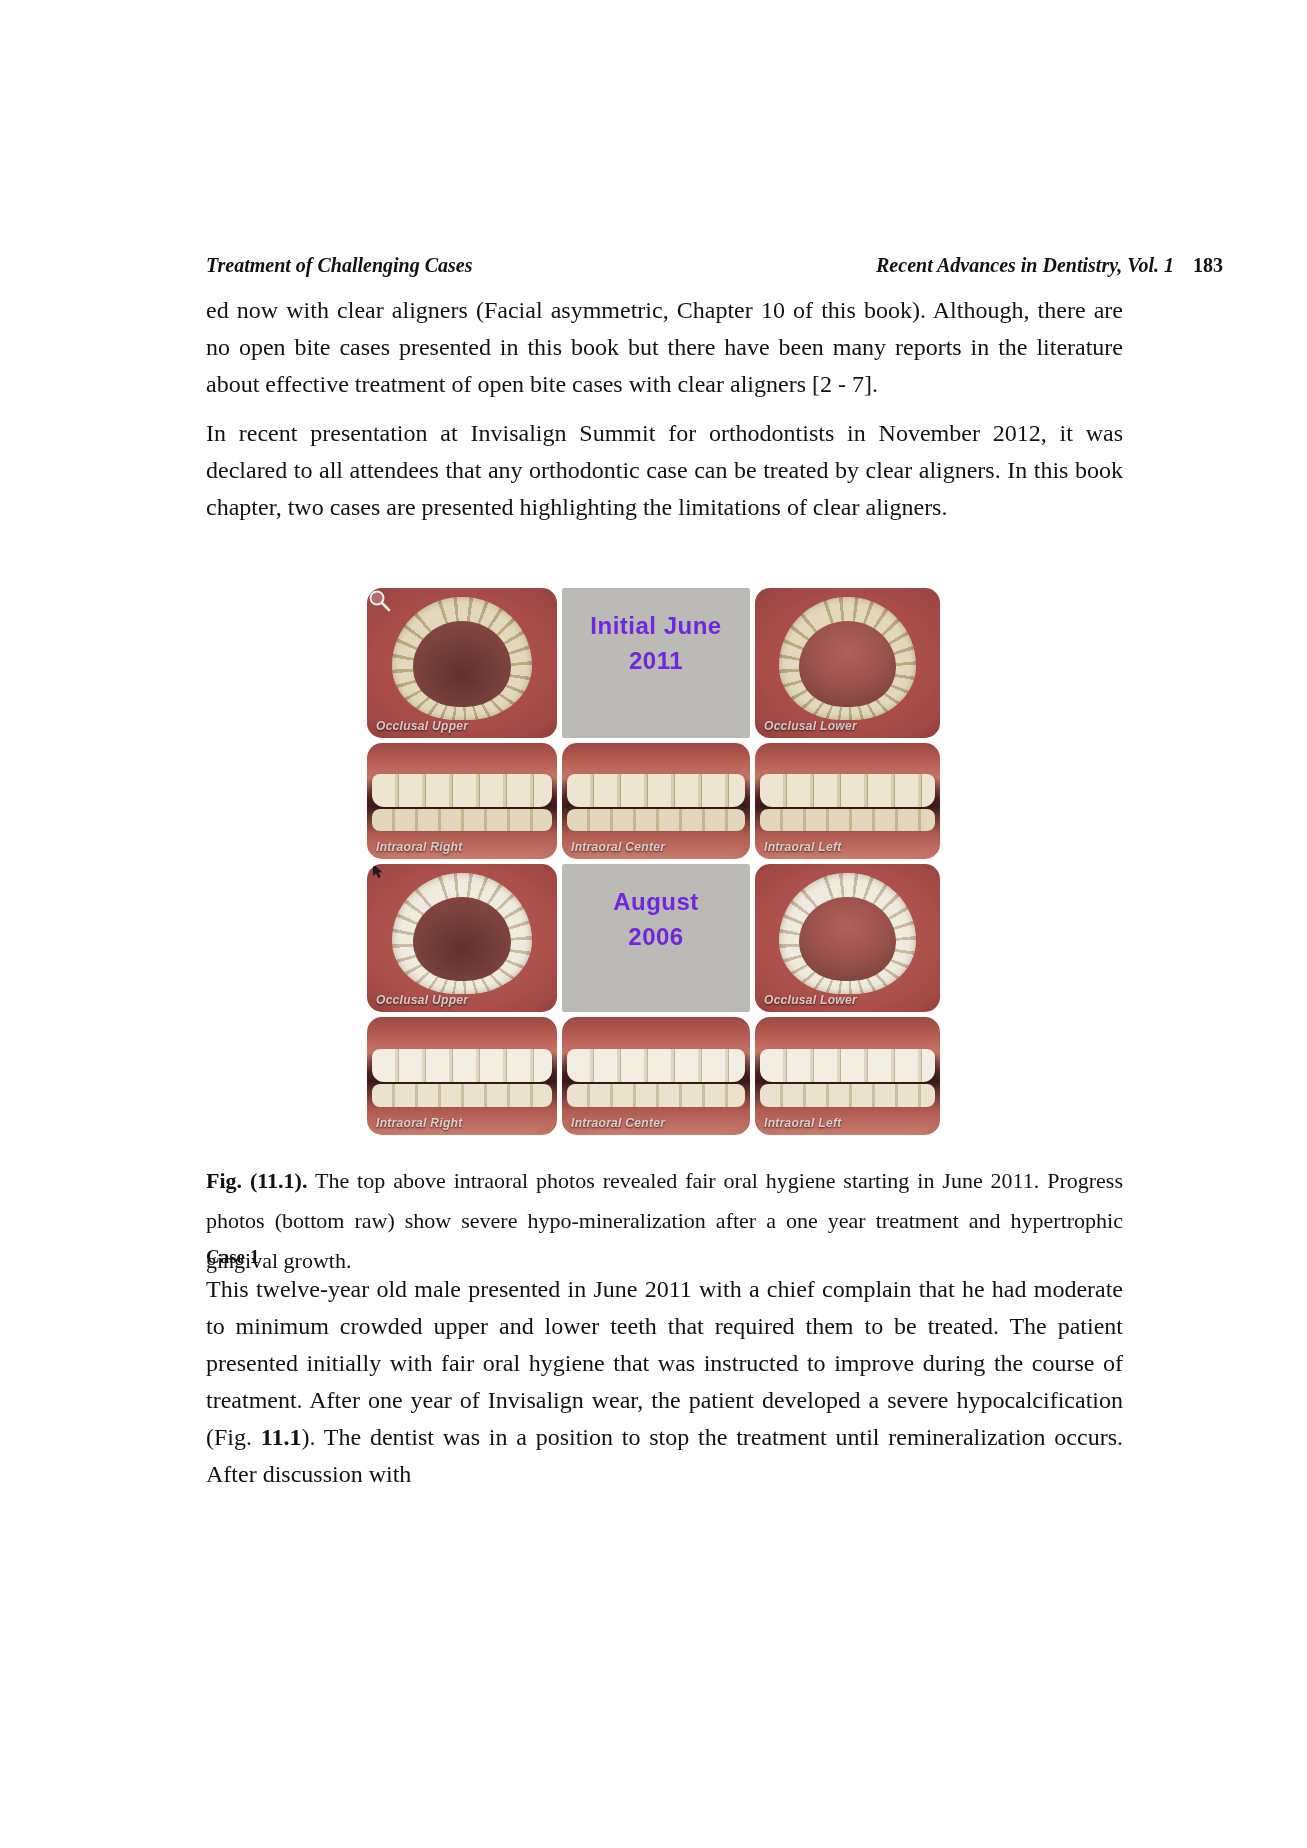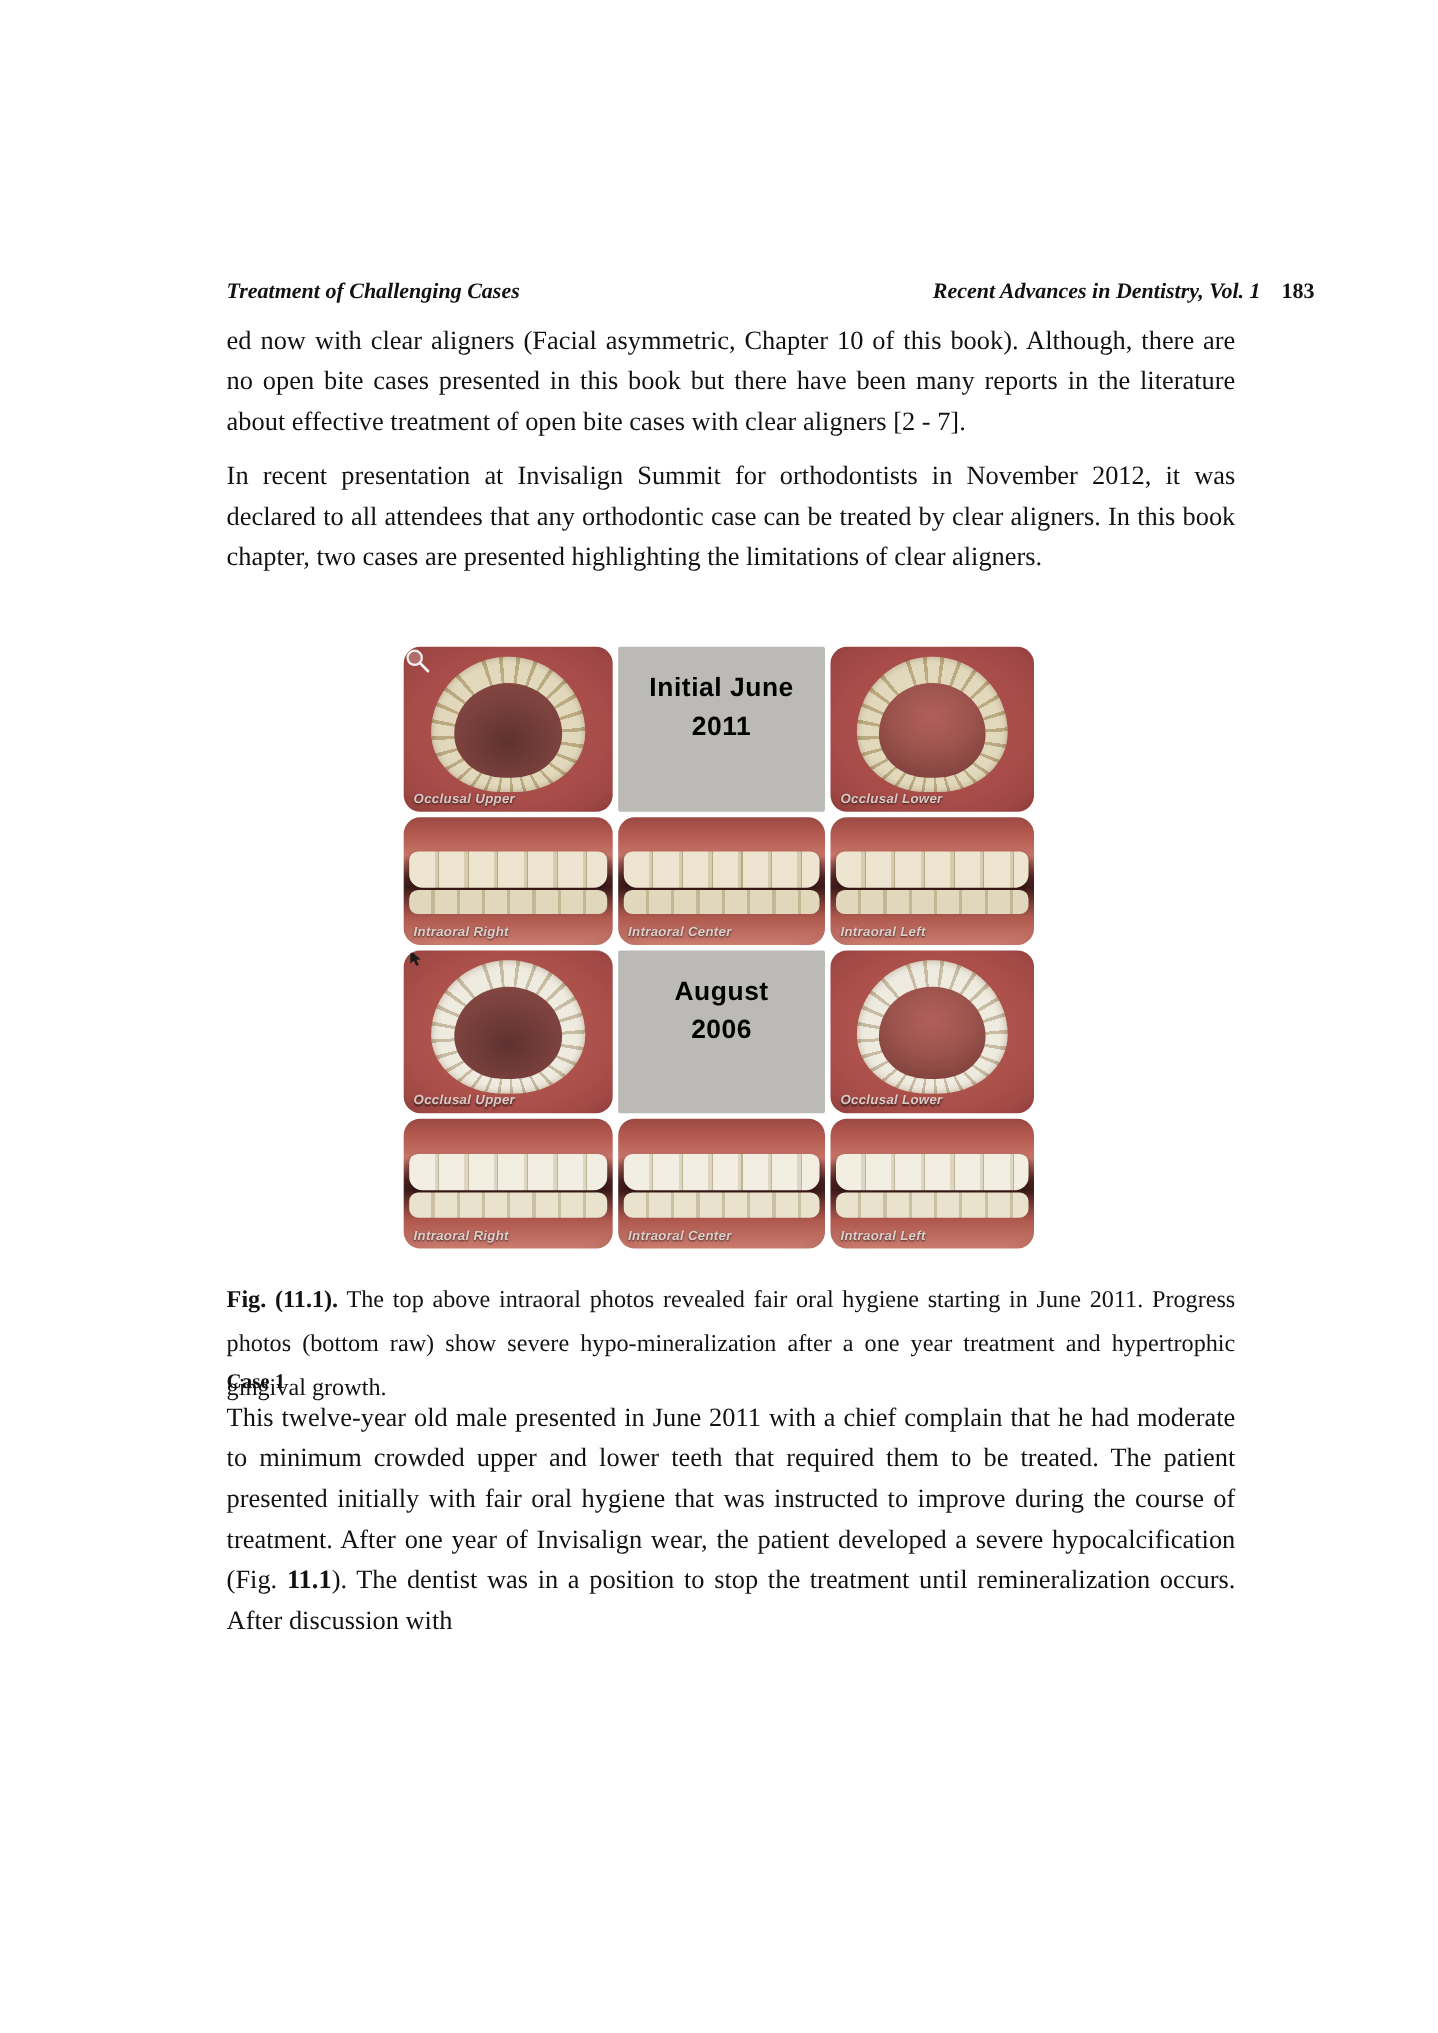--- a/index.html
+++ b/index.html
@@ -3,40 +3,40 @@
 <meta charset="utf-8">
 <style>
   html,body{margin:0;padding:0;background:#ffffff;}
   .page{
     position:relative; width:1307px; height:1848px; overflow:hidden;
     background:#ffffff; box-sizing:border-box; padding-top:252px;
     font-family:"Liberation Serif", serif; color:#121212;
   }
   
   .running-header{
-    margin:0 112px 0 206px; display:flex; justify-content:space-between;
+    margin:0 84px 0 206px; display:flex; justify-content:space-between;
     font-style:italic; font-weight:bold; font-size:20px; line-height:26px;
   }
   .rh-right .pagenum{font-style:normal; margin-left:14px;}
   
   .bodytext{margin:0 184px 0 206px; font-size:24px; line-height:37px; text-align:justify;}
   .p1{margin-top:14px; height:111px;}
   .p2{margin-top:12px; height:148px;}
   .p3{height:222px;}
   
   .figure{width:573px; margin:25px auto 0; position:relative;}
   .fig-grid{
     display:grid; grid-template-columns:190px 188px 185px;
     grid-template-rows:150px 116px 148px 118px; gap:5px;
   }
   .cell{position:relative; border-radius:15px; overflow:hidden;}
   .title-cell{
     border-radius:2px; background:#bcbab7; text-align:center; padding-top:20px;
     box-sizing:border-box; font-family:"Liberation Sans", sans-serif;
-    font-weight:600; font-size:24px; line-height:35px; color:#000000; letter-spacing:0.5px;
+    font-weight:600; font-size:24px; line-height:35px; color:#6d28d9; letter-spacing:0.5px;
   }
   
   .photo::after{
     content:""; position:absolute; inset:0; border-radius:inherit; z-index:4;
     background:radial-gradient(115% 105% at 50% 48%, rgba(0,0,0,0) 56%, rgba(42,7,7,0.42) 100%);
     pointer-events:none;
   }
   .photo-label{
     position:absolute; left:9px; bottom:5px; z-index:5;
     font:italic 600 12px "Liberation Sans", sans-serif; color:#e3e0dd;

